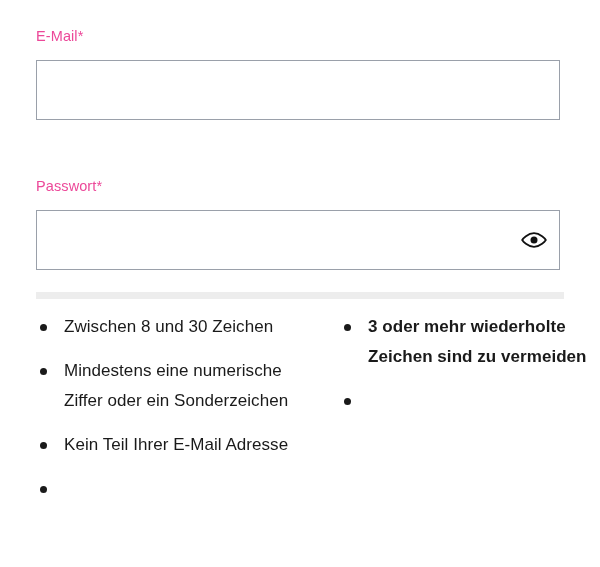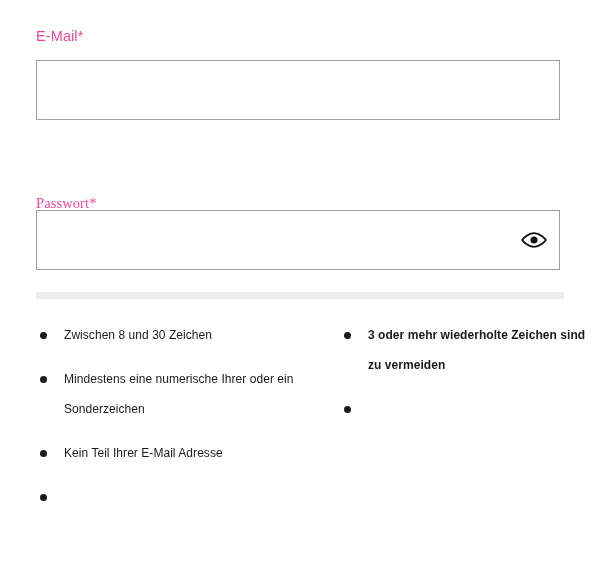--- a/index.html
+++ b/index.html
@@ -67,22 +67,21 @@
   
   .group-password {
     position: absolute;
     left: 0;
     top: 178px;
     width: 528px;
   }
   .group-password .field-label {
     position: absolute;
     left: 0;
-    top: 17px;
-    font-family: Liberation Serif, serif;
+    top: 0;
   }
   .group-password .input-box {
     top: 32px;
   }
 
   .eye-btn {
     position: absolute;
     right: 12px;
     top: 50%;
     transform: translateY(-50%);
@@ -118,25 +117,24 @@
     position: absolute;
     top: 0;
   }
   .rules-col.left { left: 0; width: 262px; }
   .rules-col.right { left: 304px; width: 250px; font-weight: bold; }
 
   .rule-item {
     position: relative;
     padding-left: 28px;
     margin-bottom: 14px;
-    font-size: 12px;
+    font-size: 17px;
     line-height: 30px;
     color: #1a1a1a;
     letter-spacing: 0.05px;
-    margin-top: 8px;
   }
   .rule-item .bullet {
     position: absolute;
     left: 4px;
     top: 12px;
     width: 7px;
     height: 7px;
     border-radius: 50%;
     background: #1a1a1a;
   }
@@ -169,21 +167,21 @@
   <div class="separator"></div>
 
   <div class="rules">
     <div class="rules-col left">
       <div class="rule-item">
         <span class="bullet"></span>
         <span>Zwischen 8 und 30 Zeichen</span>
       </div>
       <div class="rule-item">
         <span class="bullet"></span>
-        <span>Mindestens eine numerische Ihrer oder ein Sonderzeichen</span>
+        <span>Mindestens eine numerische Ziffer oder ein Sonderzeichen</span>
       </div>
       <div class="rule-item">
         <span class="bullet"></span>
         <span>Kein Teil Ihrer E-Mail Adresse</span>
       </div>
       <div class="rule-item">
         <span class="bullet"></span>
       </div>
     </div>
     <div class="rules-col right">

